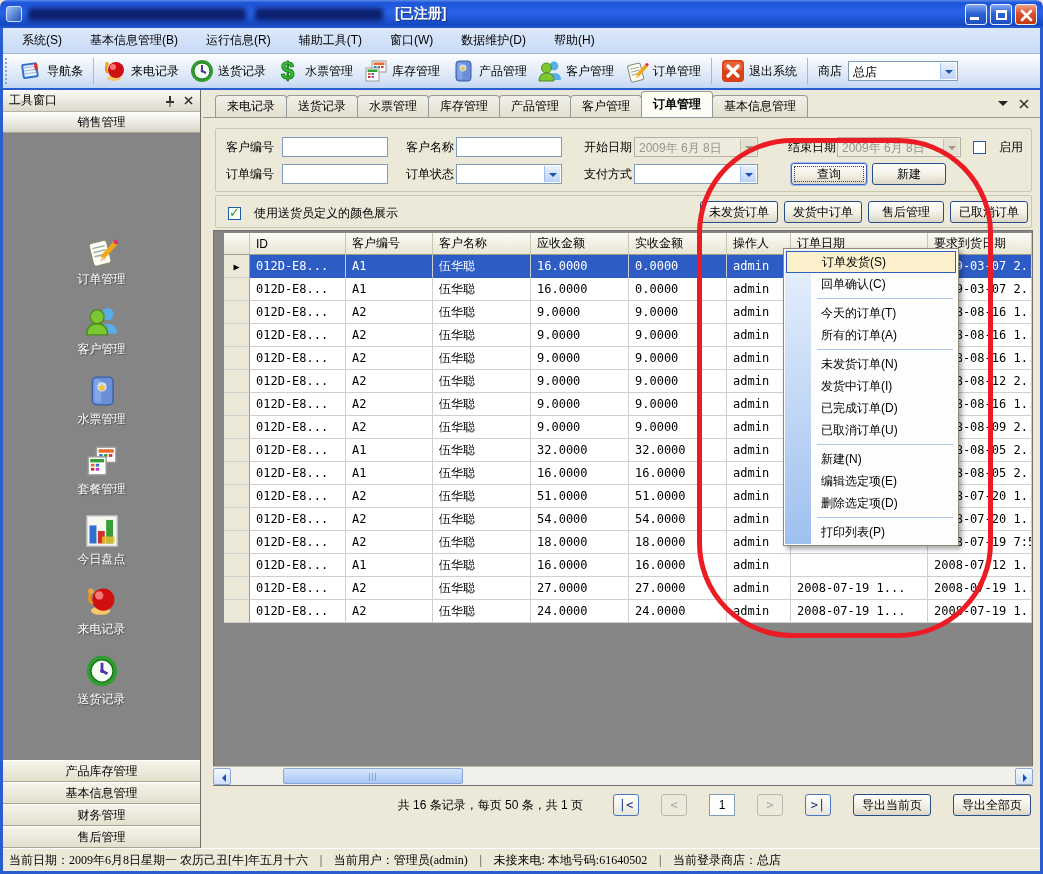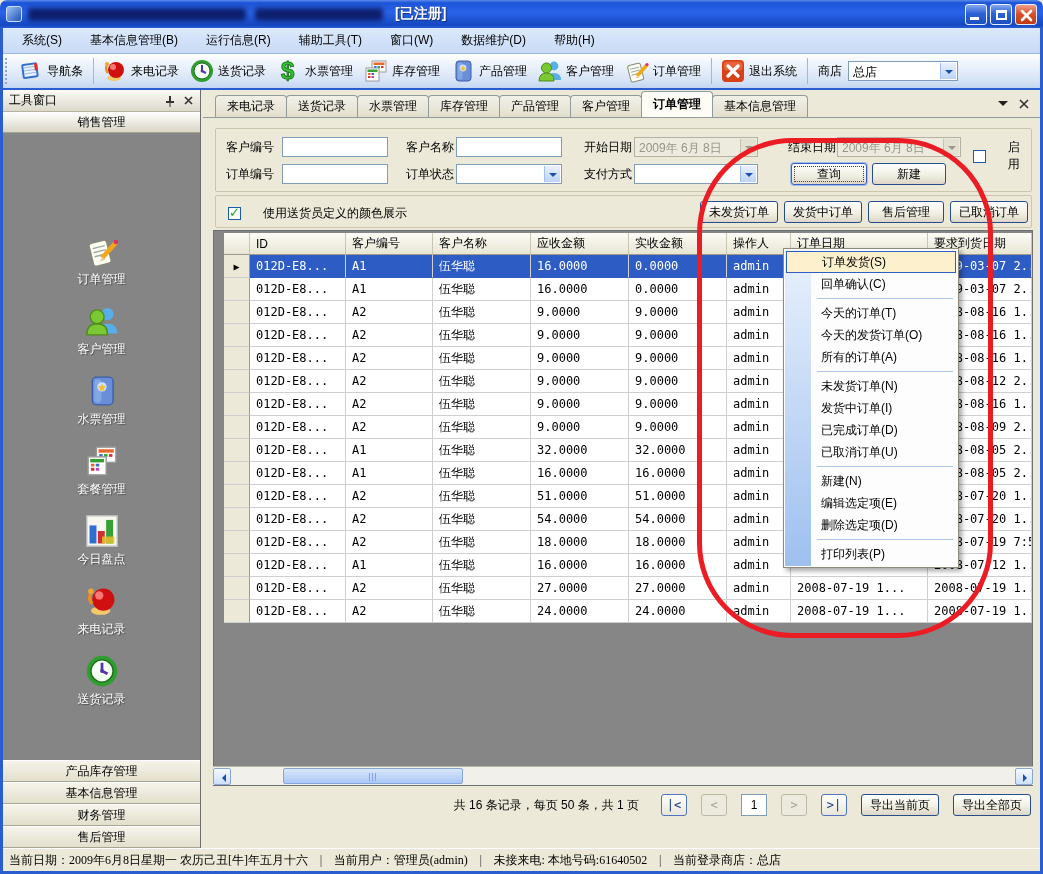--- a/index.html
+++ b/index.html
@@ -71,21 +71,21 @@
   .tri-down{width:0;height:0;border:5px solid transparent;border-top-color:#222;margin-top:4px;}
   
   .group{position:absolute;border:1px solid #cbc7ae;border-radius:2px;}
   .f-label{position:absolute;font-size:12px;color:#000;line-height:20px;}
   .f-input{position:absolute;height:20px;border:1px solid #7f9db9;background:#fff;font-size:12px;padding:0 3px;
     font-family:"Liberation Sans","DejaVu Sans",sans-serif;}
   .xpbtn{position:absolute;height:22px;border:1px solid #274d8d;border-radius:3px;color:#000;
     background:linear-gradient(180deg,#ffffff,#f2f0e4 55%,#dcd6c6);font-size:12px;
     display:flex;align-items:center;justify-content:center;cursor:pointer;}
   .xpbtn.focus{border-color:#3c5fc0;box-shadow:0 0 0 1px #9ec0ef;outline:1px dotted #444;outline-offset:-4px;}
-  .chk{position:absolute;display:flex;align-items:center;gap:22px;font-size:12px;}
+  .chk{position:absolute;display:flex;align-items:center;gap:13px;font-size:12px;}
   .chk .box{width:13px;height:13px;border:1px solid #1d5da8;background:#fff;position:relative;}
   .chk .box.checked:after{content:"✓";position:absolute;left:0px;top:-3px;color:#21a121;font-weight:bold;font-size:13px;}
   
   .grid-bg{position:absolute;left:10px;top:140px;width:820px;height:556px;background:#868686;border:1px solid #707070;}
   .grid{position:absolute;left:21px;top:143px;width:808px;overflow:hidden;font-family:"DejaVu Sans Mono",monospace;}
   .g-head,.g-row{display:grid;grid-template-columns:26px 96px 87px 98px 98px 98px 64px 137px 104px;}
   .g-head{height:22px;}
   .g-hcell{background:linear-gradient(180deg,#fcfcf6,#e8e5d4);border-right:1px solid #c8c5b2;border-bottom:1px solid #9c9a8a;
     font-size:12px;display:flex;align-items:center;padding-left:6px;color:#000;font-family:"Liberation Sans",sans-serif;}
   .g-row{height:23px;background:#fff;}
@@ -99,21 +99,21 @@
   .sc-arrow{width:18px;height:17px;background:linear-gradient(180deg,#f5f9ff,#cfe0fb);border:1px solid #87a6d4;
     border-radius:2px;position:relative;flex:0 0 auto;}
   .sc-arrow:after{content:"";position:absolute;top:5px;border:4px solid transparent;}
   .sc-arrow.left:after{left:4px;border-right-color:#1c50b0;}
   .sc-arrow.right:after{left:7px;border-left-color:#1c50b0;}
   .sc-thumb{position:absolute;left:70px;width:180px;top:1px;height:16px;border:1px solid #86a4d8;border-radius:2px;
     background:linear-gradient(180deg,#d8e6fc,#aac8f4);}
   .sc-thumb:after{content:"";position:absolute;left:50%;top:4px;width:8px;height:8px;margin-left:-4px;
     background:repeating-linear-gradient(90deg,#7fa6e0 0 1px,transparent 1px 3px);}
   
-  .pager{position:absolute;top:704px;right:9px;display:flex;align-items:center;gap:14px;font-size:12px;}
+  .pager{position:absolute;top:704px;right:9px;display:flex;align-items:center;gap:22px;font-size:12px;}
   .pg-btn{width:26px;height:22px;border:1px solid #4f74c2;border-radius:3px;background:linear-gradient(180deg,#fff,#e8e6da);
     display:flex;align-items:center;justify-content:center;color:#17357e;font-family:"DejaVu Sans Mono",monospace;cursor:pointer;}
   .pg-btn.disabled{border-color:#bdb9a8;color:#a8a696;background:#eceadd;cursor:default;}
   .pg-box{width:26px;height:22px;border:1px solid #7f9db9;background:#fff;display:flex;align-items:center;justify-content:center;}
   .pg-exp{width:78px;height:22px;}
   .pg-exp2{width:78px;height:22px;}
   
   .ctxmenu{position:absolute;left:783px;top:248px;width:176px;background:#fdfdfd;border:1px solid #8d8a7c;
     box-shadow:3px 3px 5px rgba(0,0,0,.35);z-index:55;padding:2px 1px;}
   .ctx-strip{position:absolute;left:1px;top:1px;bottom:1px;width:26px;
@@ -695,21 +695,20 @@
     </div>
   </div>
 
   <div class="ctxmenu">
     <div class="ctx-strip"></div>
     <div id="ctx-items">
         <div class="ctx-item hl">订单发货(S)</div>
         <div class="ctx-item">回单确认(C)</div>
         <div class="ctx-sep"></div>
         <div class="ctx-item">今天的订单(T)</div>
-        <div class="ctx-item">今天的发货订单(O)</div>
         <div class="ctx-item">所有的订单(A)</div>
         <div class="ctx-sep"></div>
         <div class="ctx-item">未发货订单(N)</div>
         <div class="ctx-item">发货中订单(I)</div>
         <div class="ctx-item">已完成订单(D)</div>
         <div class="ctx-item">已取消订单(U)</div>
         <div class="ctx-sep"></div>
         <div class="ctx-item">新建(N)</div>
         <div class="ctx-item">编辑选定项(E)</div>
         <div class="ctx-item">删除选定项(D)</div>

